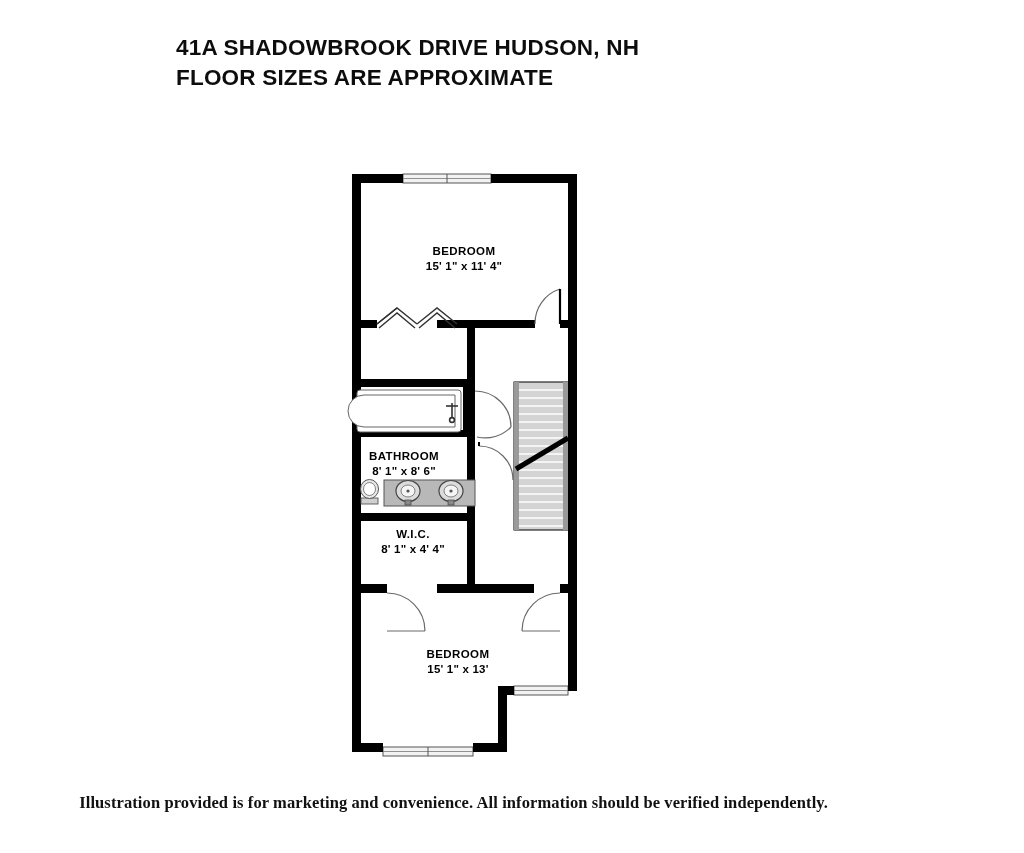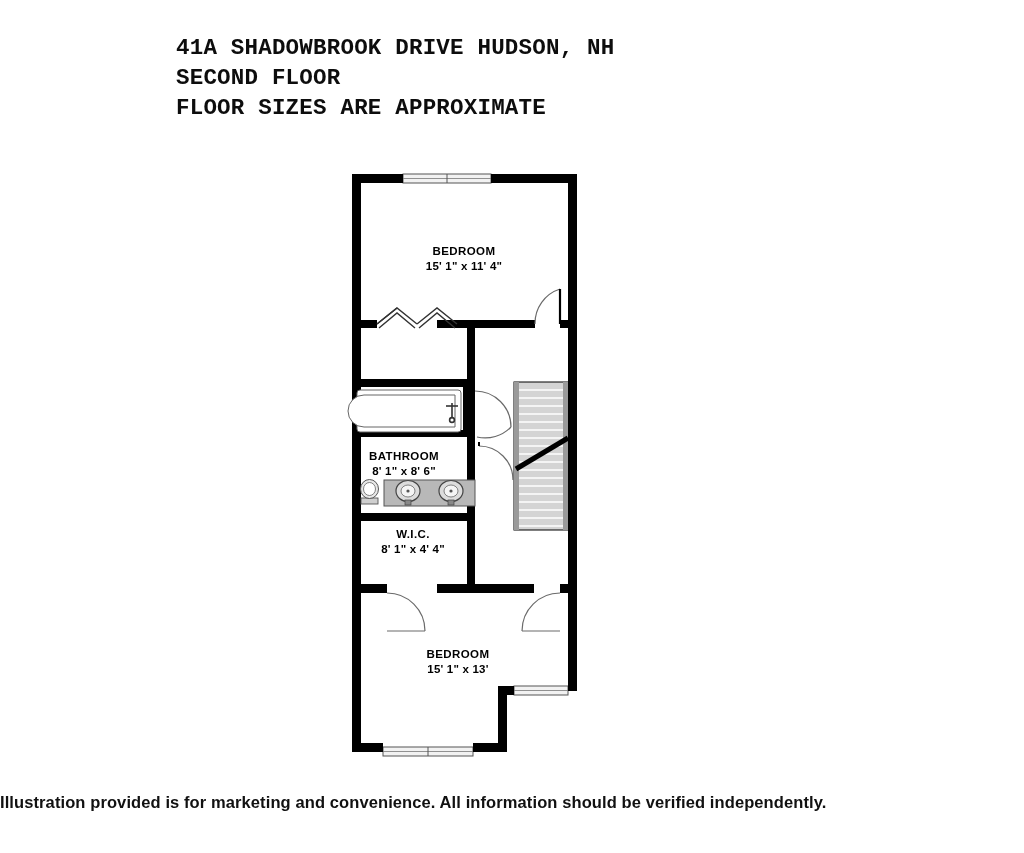--- a/index.html
+++ b/index.html
@@ -29,21 +29,20 @@
     top: 33px;
     width: 760px;
   }
   .heading-line {
     font-size: 22.5px;
     font-weight: bold;
     line-height: 30px;
     letter-spacing: 0.2px;
     color: #0d0d0d;
     white-space: nowrap;
-    font-family: Liberation Mono, monospace;
   }
   
   #plan-wrap {
     position: absolute;
     left: 0px;
     top: 150px;
     width: 1024px;
     height: 630px;
   }
   svg.plan {
@@ -65,39 +64,39 @@
     fill: #000000;
     text-anchor: middle;
     letter-spacing: 0.2px;
   }
   
   .footer {
     position: absolute;
     left: 0;
     top: 793px;
     width: 828px;
-    text-align: left;
+    text-align: right;
+    font-family: Liberation Serif, serif;
   }
   .footer-text {
     display: inline-block;
     font-size: 16.5px;
     font-weight: bold;
     color: #111111;
     letter-spacing: 0.1px;
     white-space: nowrap;
   }
 </style>
 </head>
 <body>
 
 <div id="page">
 
   <div class="heading">
     <div class="heading-line">41A SHADOWBROOK DRIVE HUDSON, NH</div>
-    <div class="heading-line">SECOND FLOOR</div>
     <div class="heading-line">FLOOR SIZES ARE APPROXIMATE</div>
   </div>
 
   <div id="plan-wrap">
     <svg class="plan" width="1024" height="630" viewBox="0 0 1024 630">
 
       <g>
         <rect x="403" y="24" width="88" height="9" fill="#f2f2f2" stroke="#555555" stroke-width="1"></rect>
         <line x1="403" y1="28.5" x2="491" y2="28.5" stroke="#777777" stroke-width="0.8"></line>
         <line x1="447" y1="24" x2="447" y2="33" stroke="#555555" stroke-width="1"></line>

